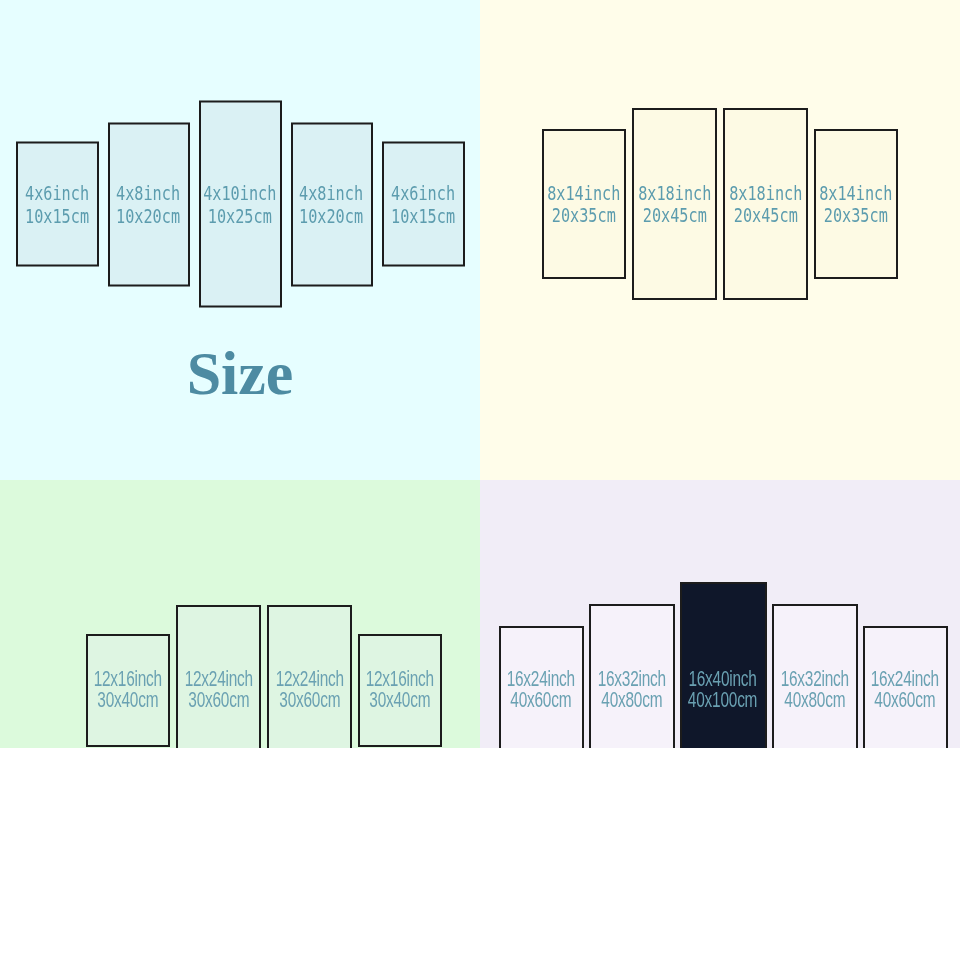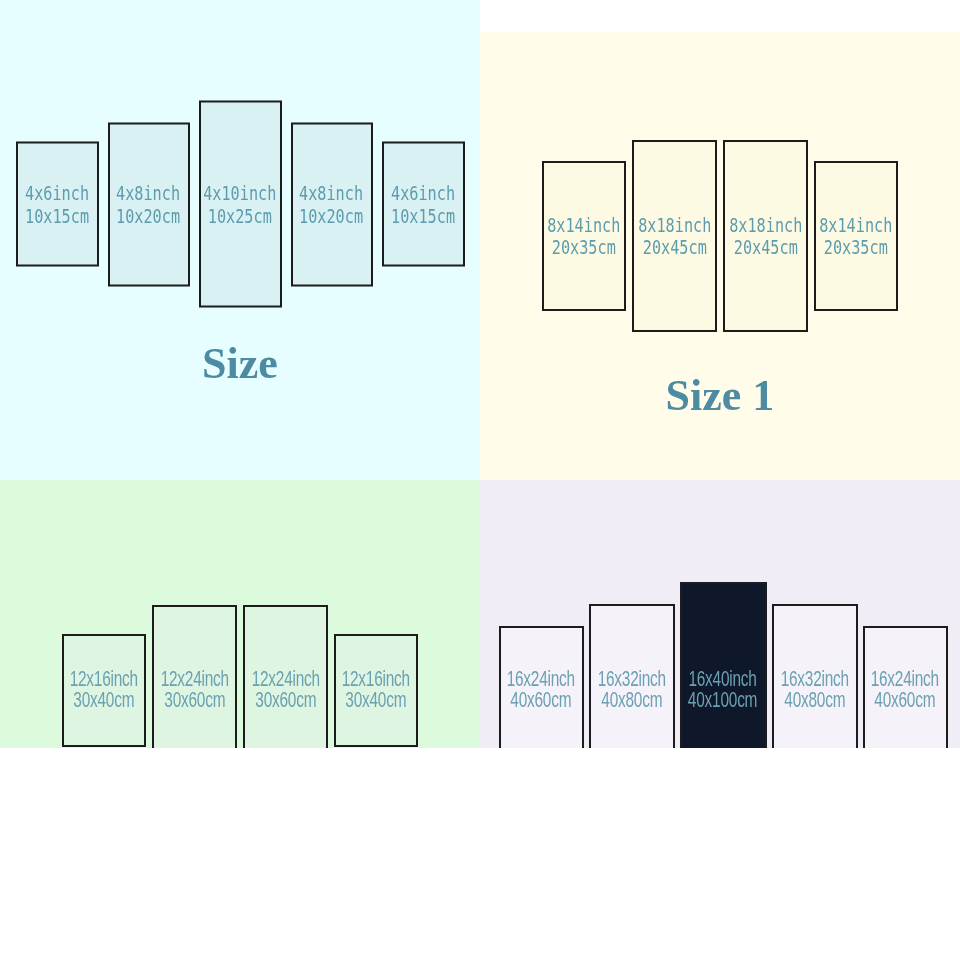--- a/index.html
+++ b/index.html
@@ -7,35 +7,35 @@
     position:relative;
     width:960px;height:748px;
     overflow:hidden;
     font-family:"Liberation Sans",sans-serif;
   }
   .quadrant{
     position:absolute;
     width:480px;height:480px;
   }
   .q0{left:0;top:0;}
-  .q1{left:480px;top:0;margin-top:32px;}
+  .q1{left:480px;top:0;}
   .q2{left:0;top:480px;}
   .q3{left:480px;top:480px;}
 
   .panels-row{
     position:absolute;
     left:0;width:100%;
     display:flex;
     justify-content:center;
     align-items:center;
     transform:translateY(-50%);
   }
   .q0 .panels-row{top:204px;column-gap:9px;}
   .q1 .panels-row{top:204px;column-gap:6px;}
-  .q2 .panels-row{top:210px;column-gap:6px;}
+  .q2 .panels-row{top:210px;column-gap:6px;padding-left:24px;}
   .q3 .panels-row{top:210px;column-gap:5px;}
 
   .panel{
     box-sizing:border-box;
     border:2px solid var(--border-color,#1c1c1c);
     display:flex;
     align-items:center;
     justify-content:center;
     flex:0 0 auto;
   }
@@ -56,21 +56,21 @@
     letter-spacing:-0.3px;
     transform:scaleX(0.70);
   }
   .title{
     position:absolute;
     left:0;width:100%;
     margin:0;
     text-align:center;
     font-family:"Liberation Serif",serif;
     font-weight:700;
-    font-size:44px;
+    font-size:62px;
     line-height:1;
     color:var(--title-color,#4d8ba2);
   }
   .q0 .title,.q1 .title{top:342px;}
   .q2 .title,.q3 .title{top:354px;}
 </style>
 </head>
 <body>
 
 <div id="canvas" style="--border-color: #1c1c1c; --title-color: #4d8ba2;">
@@ -130,21 +130,20 @@
         <div>20x45cm</div>
       </div>
     </div>
         <div class="panel" style="width: 84px; height: 150px; background: rgb(253, 250, 228);">
       <div class="panel-label" style="color: rgb(92, 156, 174);">
         <div>8x14inch</div>
         <div>20x35cm</div>
       </div>
     </div>
       </div>
-      <h2 class="title">Size 1</h2>
     </section>
     <section class="quadrant q2" style="background: rgb(220, 250, 220);">
       <div class="panels-row">
         <div class="panel" style="width: 84px; height: 113px; background: rgb(222, 245, 226);">
       <div class="panel-label" style="color: rgb(106, 161, 178);">
         <div>12x16inch</div>
         <div>30x40cm</div>
       </div>
     </div>
         <div class="panel" style="width: 85px; height: 170px; background: rgb(222, 245, 226);">

